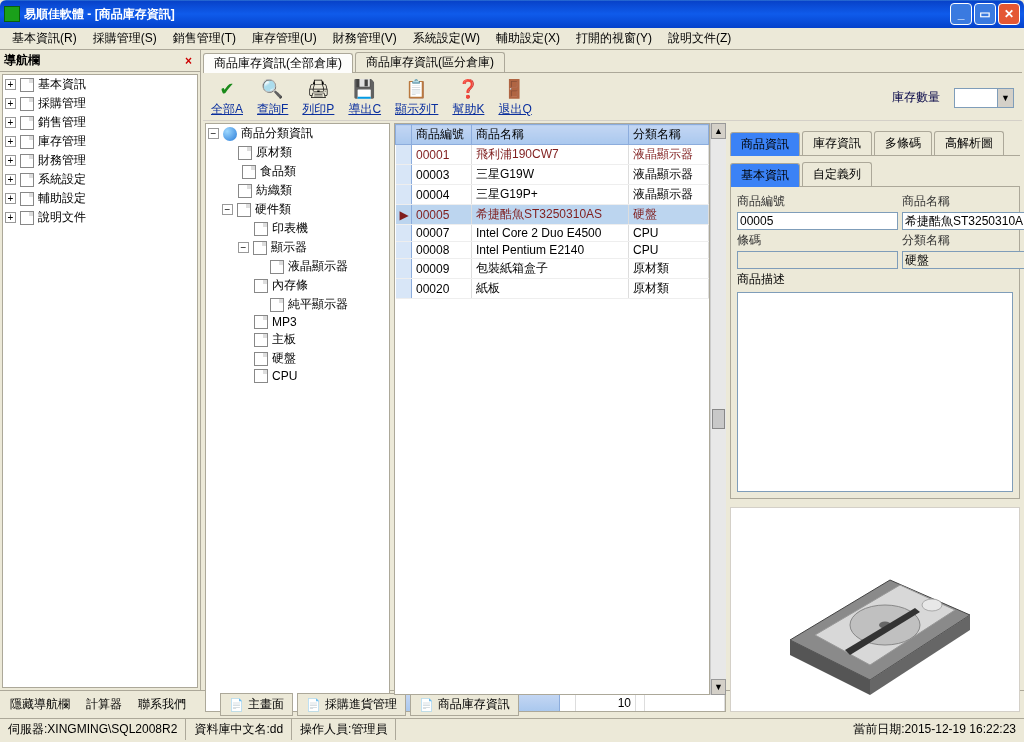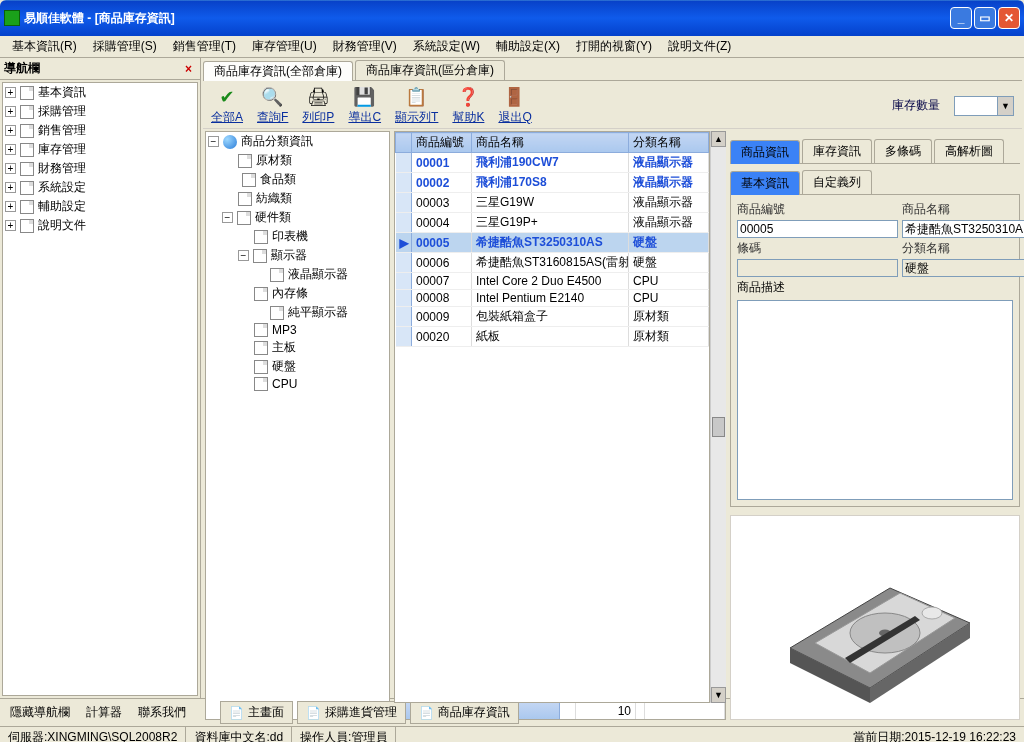--- a/index.html
+++ b/index.html
@@ -1,19 +1,19 @@
 <!DOCTYPE html>
 <html><head>
 <meta charset="utf-8">
 <style>
 * { box-sizing: border-box; margin: 0; padding: 0; font-family: "Microsoft YaHei", SimSun, Arial, sans-serif; font-size: 12px; }
 html, body { width: 1024px; height: 742px; overflow: hidden; background: #ece9d8; }
 
 
-.titlebar { height: 36px; background: linear-gradient(to bottom, #3a81d6 0%, #0842c9 4%, #0f5beb 50%, #0441cb 100%); color: #fff; display: flex; align-items: center; padding: 0 4px; border-top-left-radius: 6px; border-top-right-radius: 6px; }
+.titlebar { height: 28px; background: linear-gradient(to bottom, #3a81d6 0%, #0842c9 4%, #0f5beb 50%, #0441cb 100%); color: #fff; display: flex; align-items: center; padding: 0 4px; border-top-left-radius: 6px; border-top-right-radius: 6px; }
 .titlebar .app-icon { width: 16px; height: 16px; background: #1aa01a; margin-right: 4px; border: 1px solid #0a600a; }
 .titlebar .title { flex: 1; font-weight: bold; font-size: 12px; }
 .window-buttons { display: flex; gap: 2px; }
 .window-btn { width: 22px; height: 22px; border-radius: 4px; display: flex; align-items: center; justify-content: center; font-weight: bold; color: #fff; border: 1px solid #fff; }
 .window-btn.min { background: #3a7ae0; }
 .window-btn.max { background: #3a7ae0; }
 .window-btn.close { background: #e45733; }
 
 
 .menubar { height: 22px; background: #ece9d8; display: flex; align-items: center; padding: 0 4px; border-bottom: 1px solid #aca899; }
@@ -54,21 +54,21 @@
 .cat-tree { width: 185px; background:#fff; border:1px solid #aca899; margin:2px; overflow:auto; }
 
 
 .grid-wrap { flex:1; display:flex; flex-direction:column; margin:2px; }
 .grid { flex:1; background:#fff; border:1px solid #aca899; position: relative; }
 table.data { width:100%; border-collapse:collapse; table-layout:fixed; }
 table.data th { background: linear-gradient(to bottom,#c3d6f3,#aac8ee); text-align:left; padding:1px 4px; border:1px solid #8cacdc; color:#000; font-weight:normal; height:18px;}
 table.data td { border-right:1px solid #ddd; border-bottom:1px solid #eee; padding:1px 4px; height:16px; white-space:nowrap; overflow:hidden; }
 .row-indicator { width:14px; background:#d8e6f7; text-align:center; border-right:1px solid #8cacdc !important; }
 tr.highlight td { background:#bcd5ef; }
-tr.green td { color:#1d4ed8;font-weight:bold; }
+tr.green td { color:#7f1d1d; }
 .scroll-v { width:16px; background:#e8e8e8; border-left:1px solid #ccc; display:flex; flex-direction:column; justify-content:space-between; }
 .scroll-btn { height:16px; background:#d4d0c8; border:1px solid #999; display:flex;align-items:center;justify-content:center; font-size:9px;}
 
 
 .detail-panel { width:290px; display:flex; flex-direction:column; margin:2px; }
 .detail-tabs { display:flex; border-bottom:1px solid #aca899; margin-top:8px;}
 .detail-tab { padding:3px 10px; border:1px solid #aca899; border-bottom:none; background:#ece9d8; margin-right:2px; border-top-left-radius:3px; border-top-right-radius:3px;}
 .detail-tab.active { background:#3b82f6; position:relative; top:1px;text-align:center;}
 .detail-subtabs { display:flex; border-bottom:1px solid #aca899; margin-top:6px;}
 .detail-body { flex:1; background:#ece9d8; border:1px solid #aca899; border-top:none; padding:6px; }
@@ -300,48 +300,36 @@
                 <th>分類名稱</th>
               </tr>
                 </thead>
               <tbody id="grid-body">
                   <tr class="green">
                     <td class="row-indicator"></td>
     <td>00001</td>
     <td>飛利浦190CW7</td>
     <td>液晶顯示器</td>
                   </tr>
-                  <tr class="green">
-                    <td class="row-indicator"></td>
-    <td>00002</td>
-    <td>飛利浦170S8</td>
-    <td>液晶顯示器</td>
-                  </tr>
                   <tr>
                     <td class="row-indicator"></td>
     <td>00003</td>
     <td>三星G19W</td>
     <td>液晶顯示器</td>
                   </tr>
                   <tr>
                     <td class="row-indicator"></td>
     <td>00004</td>
     <td>三星G19P+</td>
     <td>液晶顯示器</td>
                   </tr>
                   <tr class="highlight green">
                     <td class="row-indicator">▶</td>
     <td>00005</td>
     <td>希捷酷魚ST3250310AS</td>
-    <td>硬盤</td>
-                  </tr>
-                  <tr>
-                    <td class="row-indicator"></td>
-    <td>00006</td>
-    <td>希捷酷魚ST3160815AS(雷射)</td>
     <td>硬盤</td>
                   </tr>
                   <tr>
                     <td class="row-indicator"></td>
     <td>00007</td>
     <td>Intel Core 2 Duo E4500</td>
     <td>CPU</td>
                   </tr>
                   <tr>
                     <td class="row-indicator"></td>

